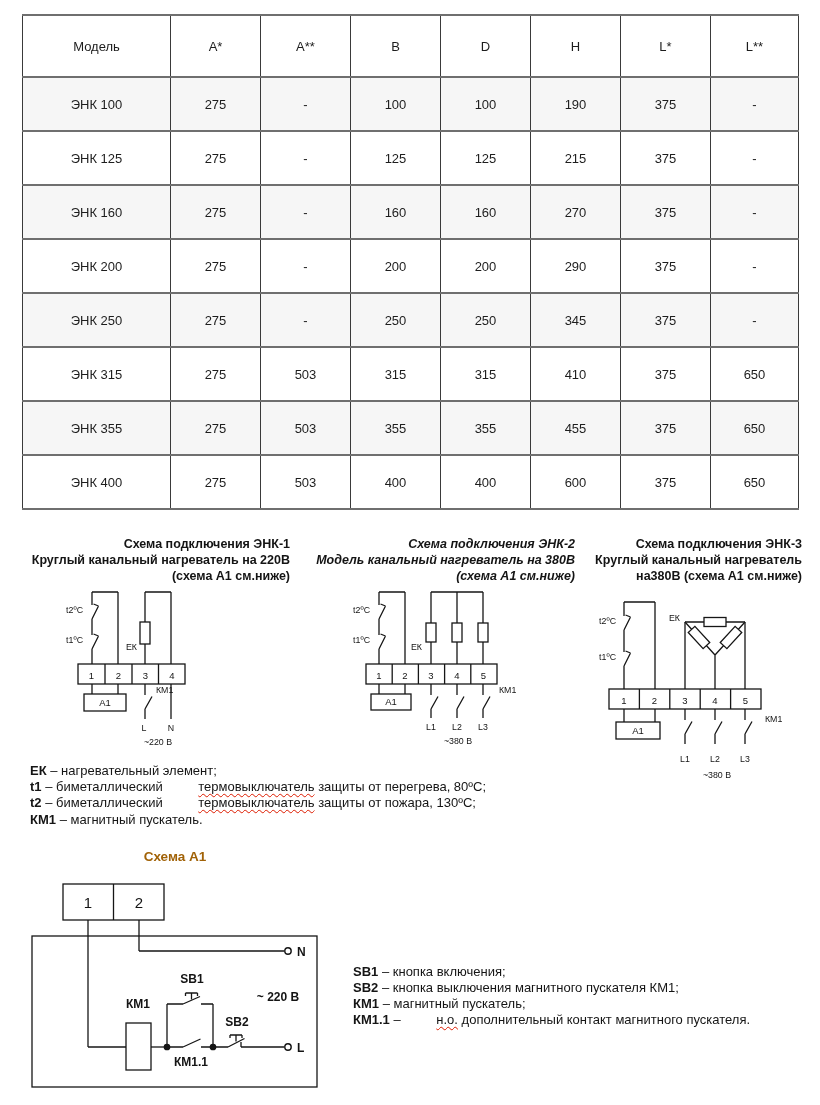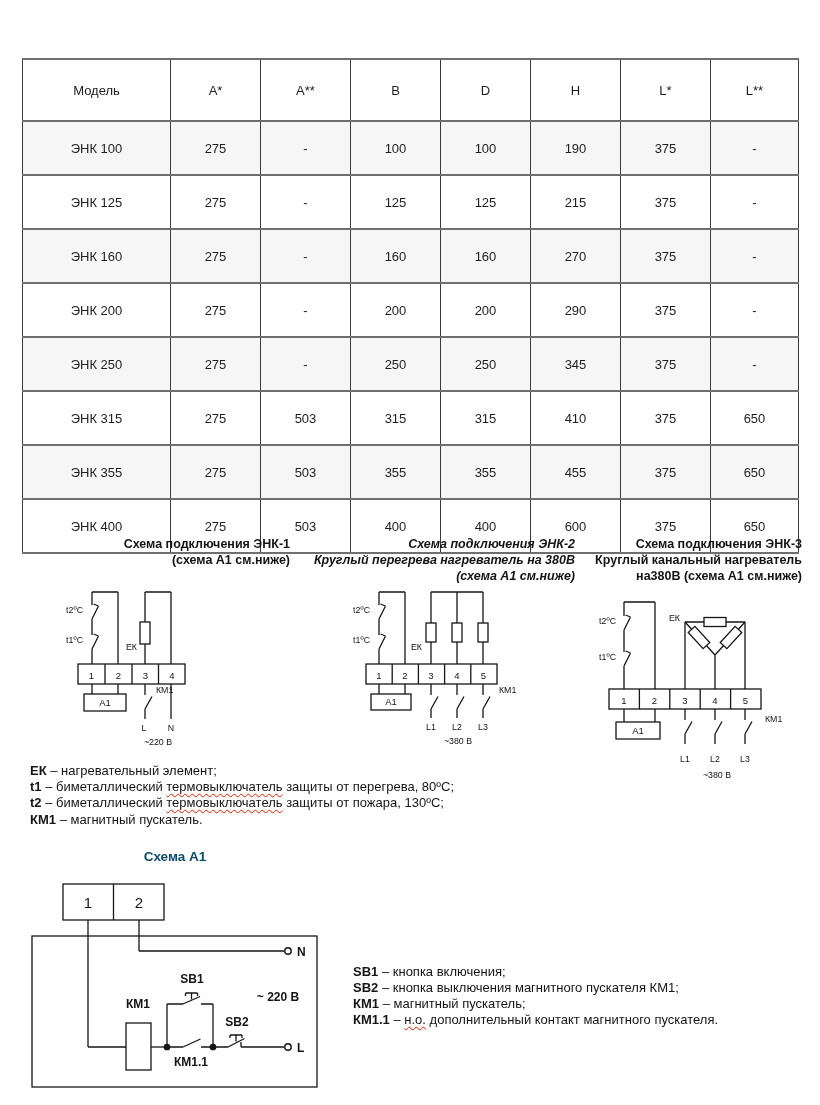--- a/index.html
+++ b/index.html
@@ -1,20 +1,20 @@
 <!DOCTYPE html>
 <html><head>
 <meta charset="utf-8">
 <style>
   html,body{margin:0;padding:0;background:#fff;}
   .page{position:relative;width:820px;height:1105px;background:#fff;
         font-family:"Liberation Sans",sans-serif;color:#111;overflow:hidden;}
 
   
-  table.dim{position:absolute;left:22px;top:14px;border-collapse:collapse;table-layout:fixed;margin-top:44px;}
+  table.dim{position:absolute;left:22px;top:14px;border-collapse:collapse;table-layout:fixed;}
   table.dim th,table.dim td{
     border-left:1px solid #3a3a3a;border-right:1px solid #3a3a3a;
     border-top:2px solid #6f6f6f;border-bottom:2px solid #6f6f6f;
     text-align:center;vertical-align:middle;
     font-size:13px;font-weight:400;color:#1d1d1d;padding:0;}
   table.dim thead th{height:60px;background:#fff;}
   table.dim tbody td{height:52px;background:#fff;}
   table.dim tbody tr:nth-child(odd) td{background:#f6f6f6;}
 
   
@@ -32,24 +32,24 @@
   svg.a1 text.num{font-size:15px;}
   svg.a1 text.lbl{font-size:12px;font-weight:700;}
 
   
   .legend{position:absolute;font-size:13px;color:#151515;}
   .legend .ln{white-space:nowrap;}
   .legend b{font-weight:700;}
   .lg1 .ln{line-height:16.2px;}
   .lg2 .ln{line-height:16px;}
   .wavy{text-decoration:underline;text-decoration-style:wavy;text-decoration-color:#dd1a00;
-        text-decoration-thickness:1px;text-underline-offset:2px;}
+        text-decoration-thickness:1px;text-underline-offset:2px;margin-left:32px;}
 
   .a1title{position:absolute;left:100px;top:849px;width:150px;text-align:center;
-           font-weight:700;font-size:13.5px;color:#0c4a6e;}
+           font-weight:700;font-size:13.5px;color:#a16207;}
 </style>
 </head>
 <body>
 
 <div class="page">
 
   <table class="dim">
     <colgroup>
       <col style="width:148px">
         <col style="width:90px">
@@ -151,25 +151,26 @@
           <td>400</td>
           <td>600</td>
           <td>375</td>
           <td>650</td>
       </tr>
     </tbody>
   </table>
 
   <div class="dtitle" style="left:10px;top:536px;width:280px;">
     <div>Схема подключения ЭНК-1</div>
+    <div>Круглый канальный нагреватель на 220В</div>
     <div>(схема А1 см.ниже)</div>
   </div>
   <div class="dtitle" style="left:295px;top:536px;width:280px;font-style:italic;">
     <div>Схема подключения ЭНК-2</div>
-    <div>Круглый перегрева нагреватель на 380В</div>
+    <div>Модель канальный нагреватель на 380В</div>
     <div>(схема А1 см.ниже)</div>
   </div>
   <div class="dtitle" style="left:582px;top:536px;width:220px;">
     <div>Схема подключения ЭНК-3</div>
     <div>Круглый канальный нагреватель</div>
     <div>на380В (схема А1 см.ниже)</div>
   </div>
 
   <svg class="schem" style="left:30px;top:588px;" width="230" height="172" viewBox="0 0 230 172">
     <path d="M62 4 H88 M88 4 V76"></path>

